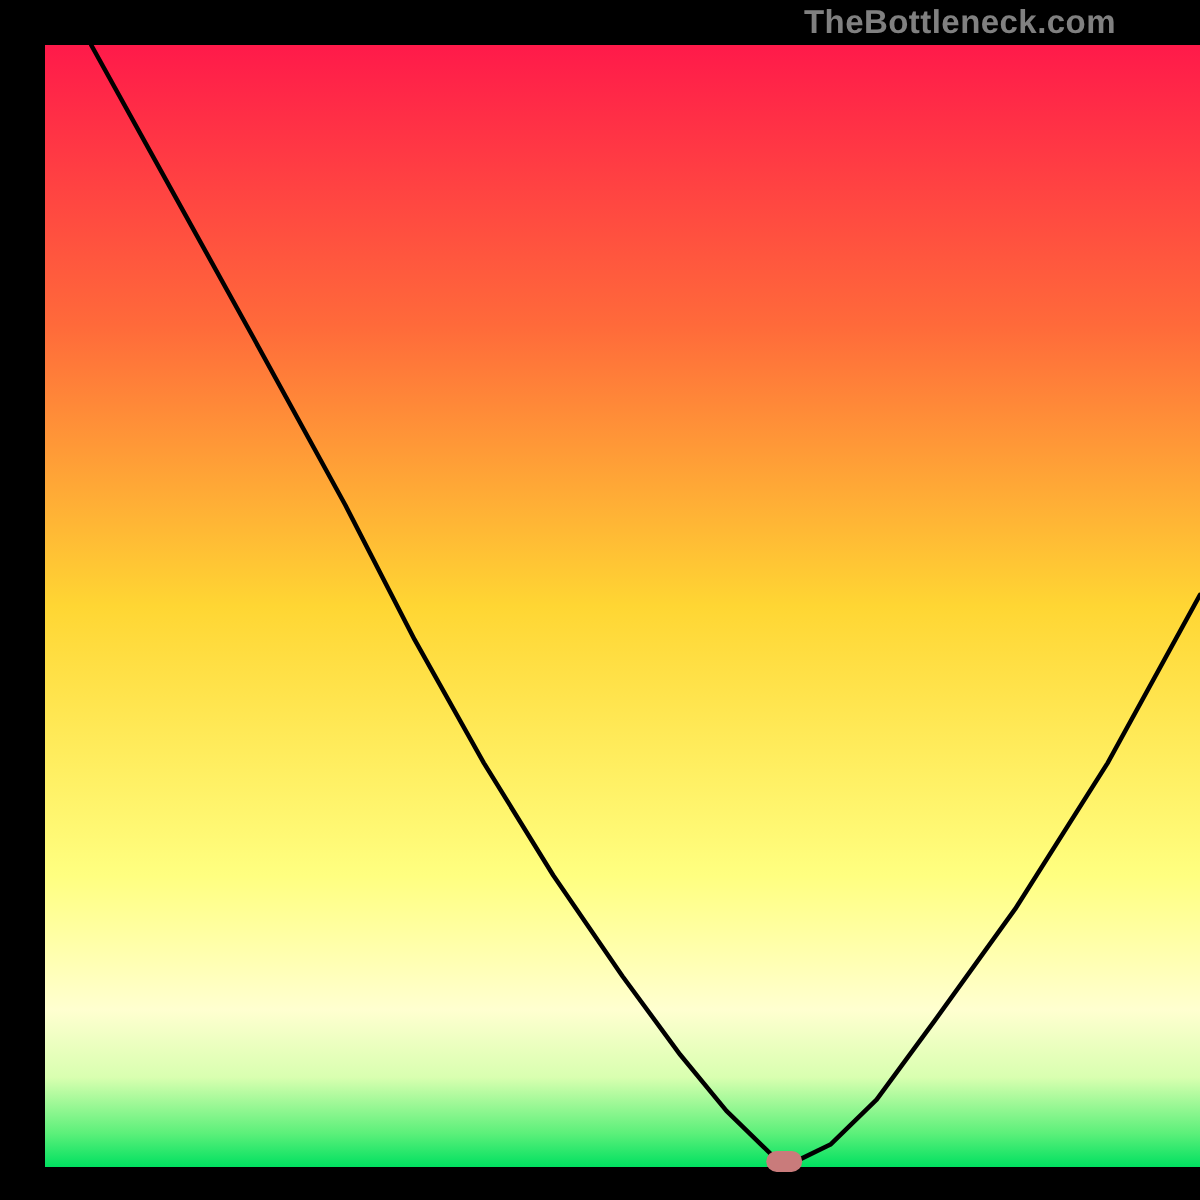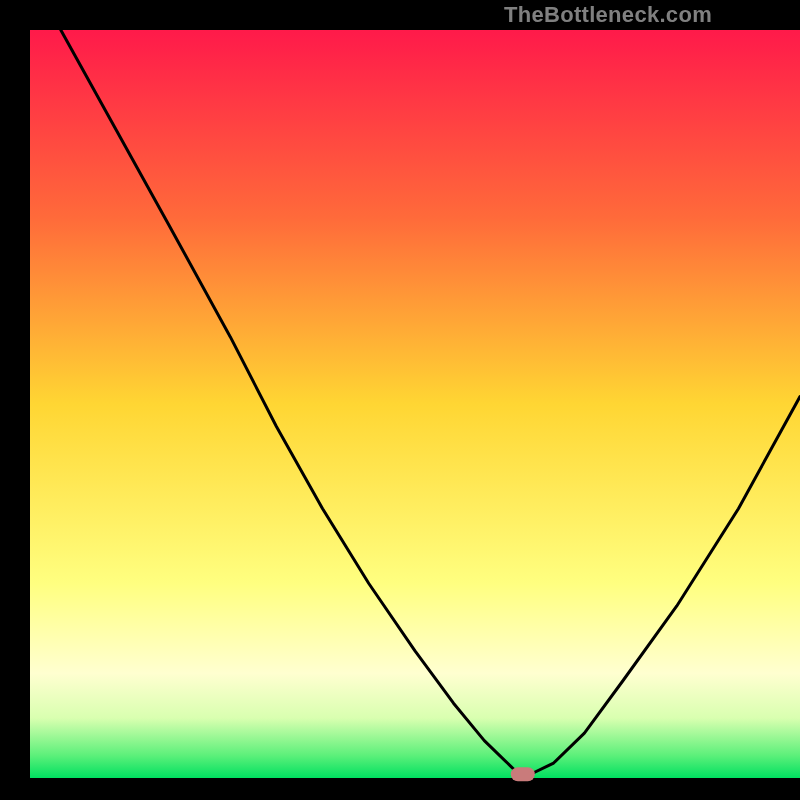--- a/index.html
+++ b/index.html
@@ -9,20 +9,21 @@
     height: 800px;
     background: #000;
     overflow: hidden;
     font-family: Arial, Helvetica, sans-serif;
   }
   .frame {
     position: relative;
     width: 720px;
     height: 800px;
     background: #000;
+    padding-left: 32px;
   }
   .watermark {
     position: absolute;
     top: 2px;
     right: 8px;
     font-size: 22px;
     font-weight: 600;
     color: #808080;
     letter-spacing: 0.3px;
     z-index: 10;

